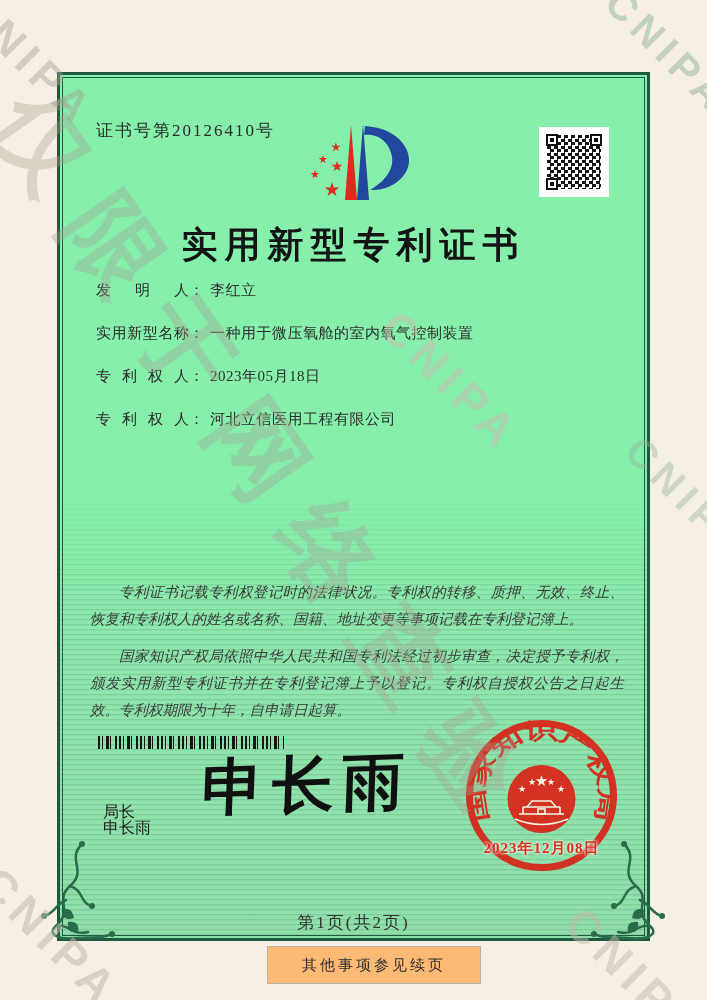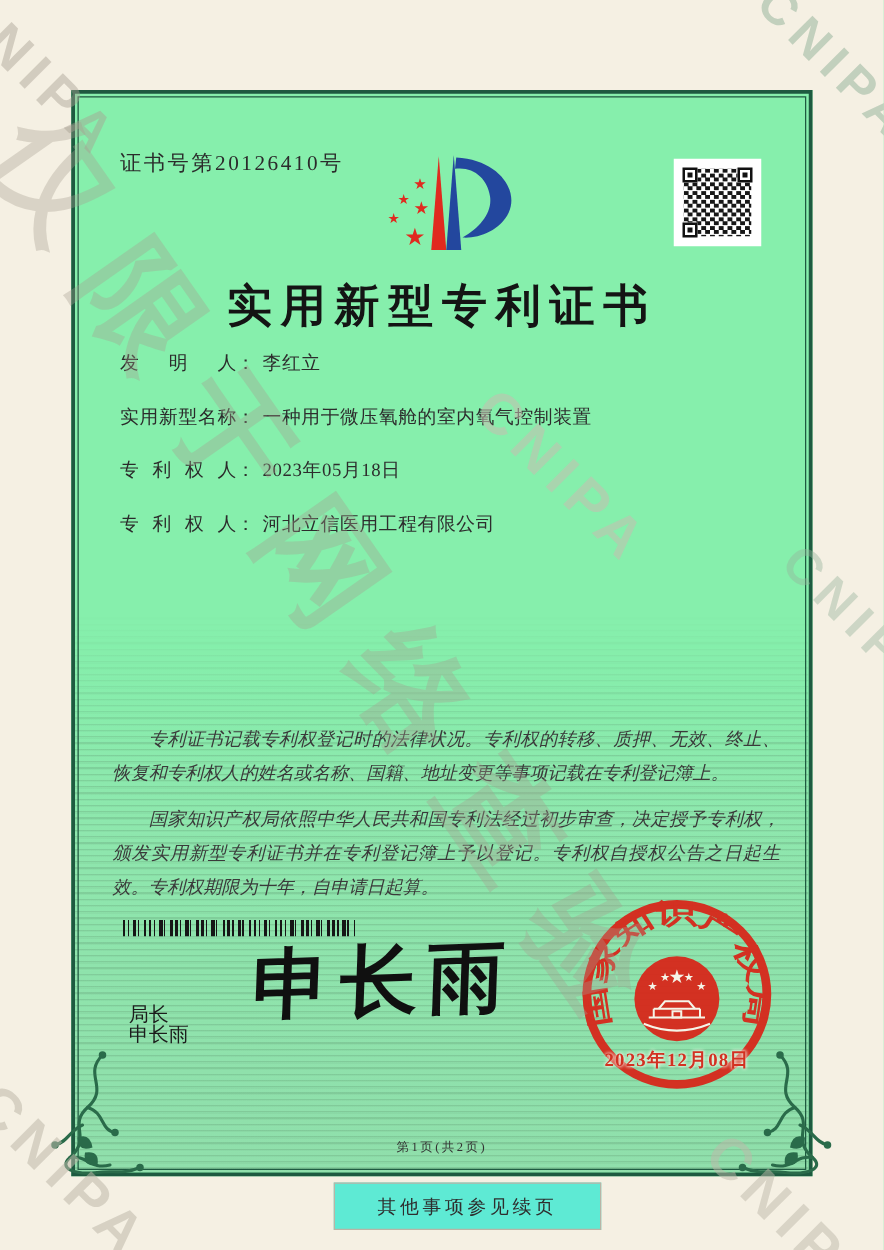--- a/index.html
+++ b/index.html
@@ -77,24 +77,24 @@
     font-size:62px;font-weight:700;letter-spacing:8px;color:#101010;
     transform:rotate(-2deg) skewX(-4deg);}
 
   
   .seal{position:absolute;left:399px;top:638px;width:165px;height:165px;z-index:4;opacity:0.95;}
   .seal-date{position:absolute;left:0;right:0;top:126px;text-align:center;z-index:5;
     font-size:15px;font-weight:700;color:#d7281b;letter-spacing:1px;
     text-shadow:0 0 3px #fbf7ec,0 0 3px #fbf7ec;}
 
   .page-no{position:absolute;left:0;right:0;top:836px;text-align:center;z-index:2;
-    font-size:10px;letter-spacing:2px;color:#333;}
+    font-size:17px;letter-spacing:2px;color:#333;}
 
   .footer-box{position:absolute;left:267px;top:946px;width:214px;height:38px;z-index:2;
-    background:#5eead4;border:1px solid #b9b4a6;box-sizing:border-box;
+    background:#fdba74;border:1px solid #b9b4a6;box-sizing:border-box;
     display:flex;align-items:center;justify-content:center;
     font-size:15px;letter-spacing:3px;color:#2e2e2e;}
 
   .flourish{position:absolute;z-index:3;width:92px;height:108px;}
   .flourish-bl{left:26px;top:840px;}
   .flourish-br{left:588px;top:840px;transform:scaleX(-1);}
 </style>
 </head>
 <body>
 

